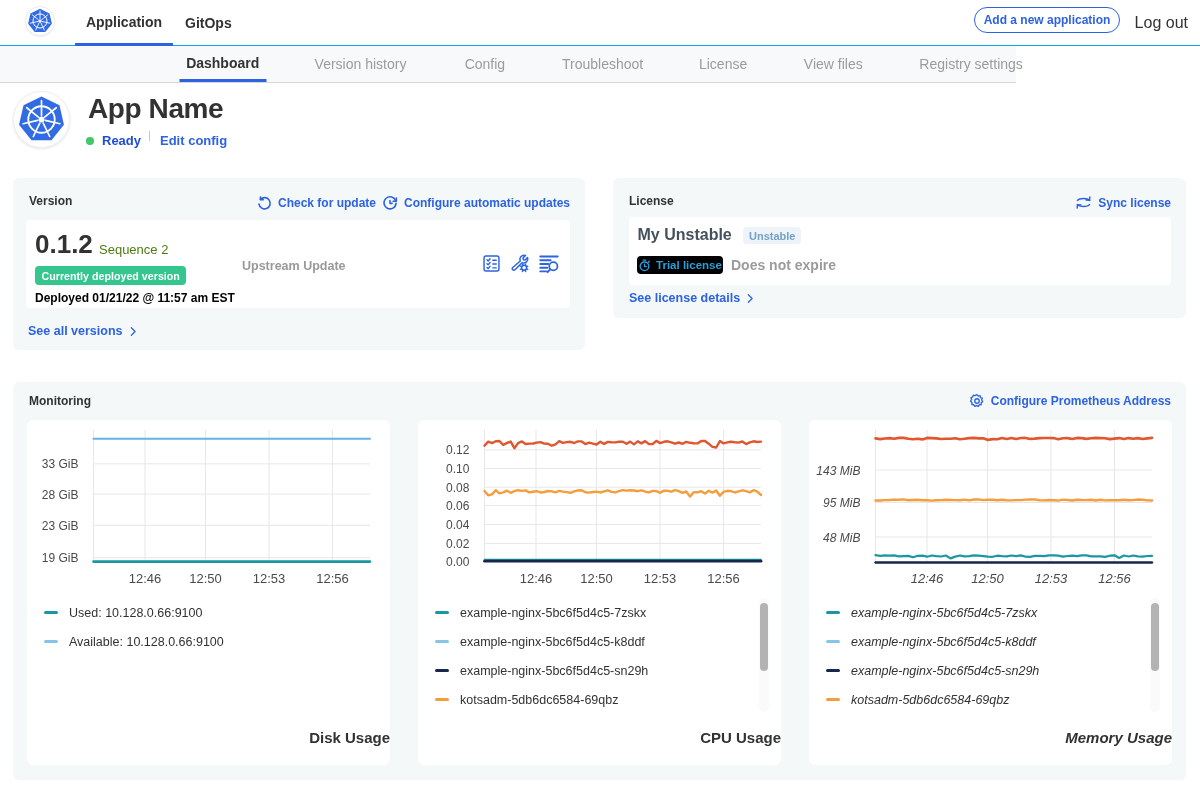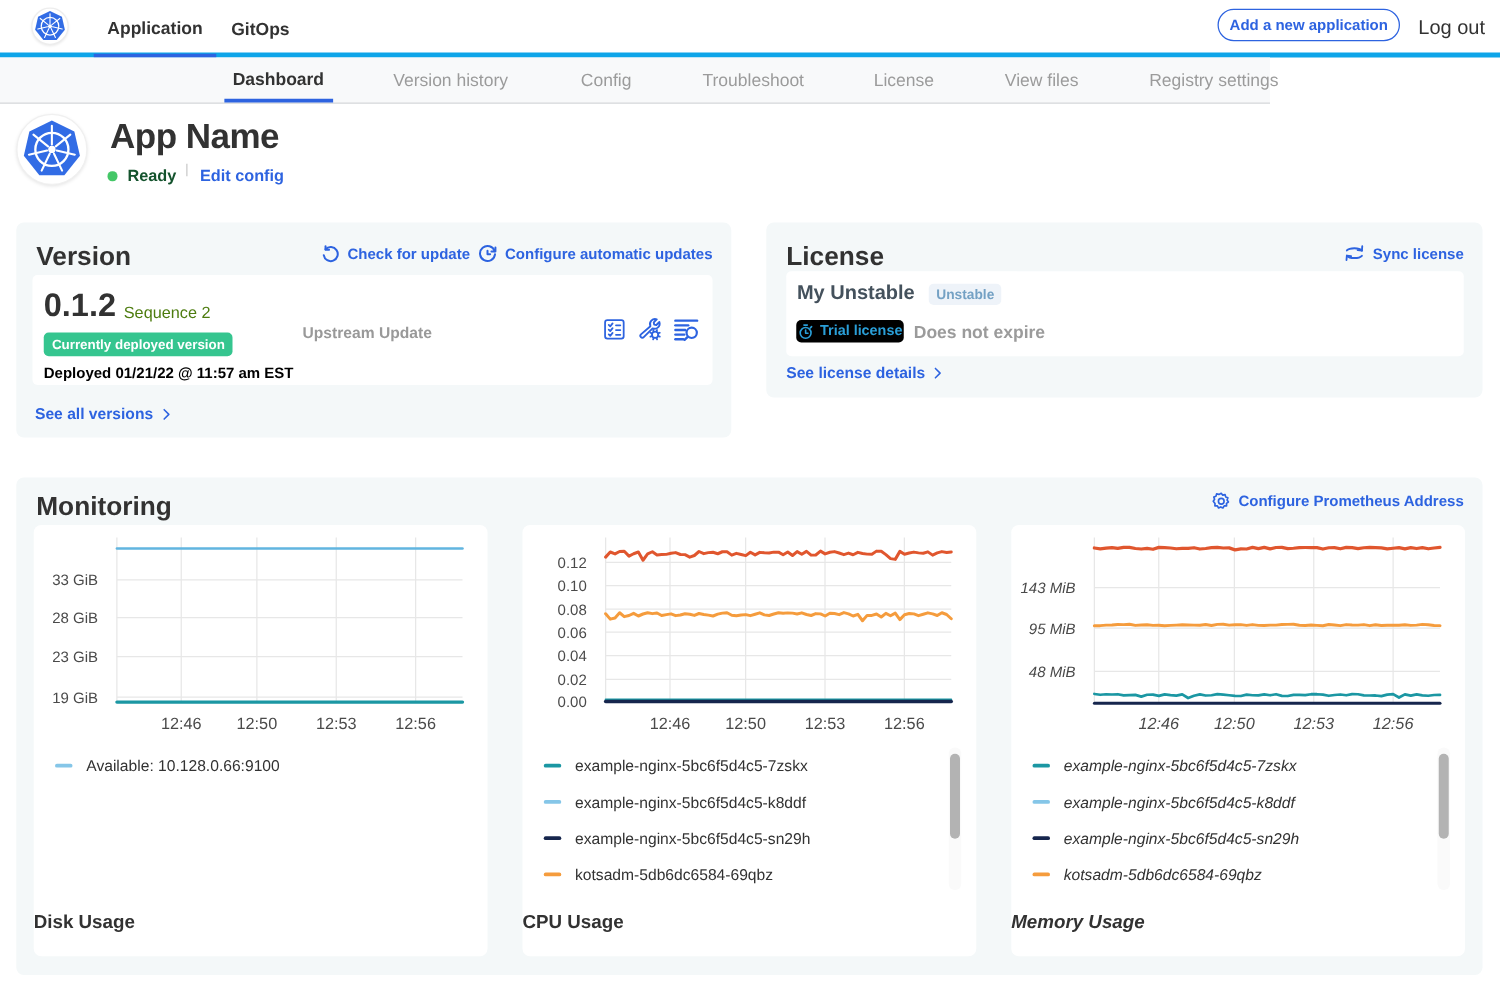--- a/index.html
+++ b/index.html
@@ -1,51 +1,51 @@
 <!DOCTYPE html>
 <html><head><meta charset="utf-8"><title>App Name</title>
 <style>
 * { margin:0; padding:0; box-sizing:border-box; }
 html,body { width:1200px; background:#fff; font-family:"Liberation Sans",sans-serif; }
 body { position:relative; height:796px; overflow:hidden; }
 .blue { color:#2d63e0; }
 
-.topnav { position:absolute; left:0; top:0; width:1200px; height:46px; background:#fff; border-bottom:4px solid #0ea5e9; }
+.topnav { position:absolute; left:0; top:0; width:1200px; height:46px; background:#fff; border-bottom:1px solid #0ea5e9; }
 .navlogo { position:absolute; left:25px; top:6px; width:30px; height:30px; background:#fff; border:1px solid #ededed; border-radius:50%; box-shadow:0 1px 2px rgba(0,0,0,.08); display:flex; align-items:center; justify-content:center; }
 .toptab { position:absolute; top:0; height:46px; display:flex; align-items:center; font-size:14px; font-weight:700; color:#323232; }
 .toptab.application { left:75px; width:98px; justify-content:center; border-bottom:3px solid #2d63e0; }
 .toptab.gitops { left:185px; }
 .addapp { position:absolute; left:974px; top:7px; width:146px; height:26px; border:1px solid #2d63e0; border-radius:13px; color:#2d63e0; font-size:12px; font-weight:700; display:flex; align-items:center; justify-content:center; background:#fff; }
 .logout { position:absolute; right:12px; top:0; height:45px; display:flex; align-items:center; font-size:16px; font-weight:500; color:#323232; }
 
 .subnav { position:absolute; left:0; top:46px; width:1016px; height:37px; background:#f8f9fa; border-bottom:1px solid #d5d8da; }
 .subitem { position:absolute; top:0; height:36px; display:flex; align-items:center; justify-content:center; font-size:14px; font-weight:500; color:#9b9b9b; transform:translateX(-50%); }
 .subitem.active { color:#323232; font-weight:700; border-bottom:3px solid #2d63e0; }
 
 .applogo { position:absolute; left:13px; top:91px; width:57px; height:57px; background:#fff; border:1px solid #f0f0f0; border-radius:50%; box-shadow:0 1px 3px rgba(0,0,0,.1); display:flex; align-items:center; justify-content:center; }
 .appname { position:absolute; left:88px; top:95px; font-size:28px; font-weight:700; color:#323232; letter-spacing:-0.4px; line-height:1; }
 .dot { position:absolute; left:86px; top:137px; width:7.5px; height:7.5px; border-radius:50%; background:#44c767; }
-.ready { position:absolute; left:102px; top:134px; font-size:13px; font-weight:700; color:#14532d; line-height:1; }
+.ready { position:absolute; left:102px; top:134px; font-size:13px; font-weight:700; color:#1d4ed8; line-height:1; }
 .vsep { position:absolute; left:149px; top:131px; width:1px; height:10px; background:#c9c9c9; }
 .editcfg { position:absolute; left:160px; top:134px; font-size:13px; font-weight:700; color:#2d63e0; line-height:1; }
 
 .card { position:absolute; background:#f4f8f9; border-radius:6px; }
-.cardhead { position:absolute; font-size:21px; font-weight:700; color:#323232; line-height:1; }
+.cardhead { position:absolute; font-size:12px; font-weight:700; color:#323232; line-height:1; }
 .hlink { position:absolute; display:flex; align-items:center; font-size:12px; font-weight:700; color:#2d63e0; line-height:1; }
 .hlink svg { margin-right:6px; }
 .innerbox { position:absolute; background:#fff; border-radius:4px; }
 .seelink { position:absolute; display:flex; align-items:center; font-size:12.5px; font-weight:700; color:#2d63e0; line-height:1; }
 .seelink svg { margin-left:5px; margin-top:1px; }
 .chartcard { position:absolute; top:38px; width:363px; height:345px; background:#fff; border-radius:6px; }
 .legend { position:absolute; left:0; top:178px; width:340px; }
 .legend-sb { position:absolute; left:341px; top:178px; width:10px; height:114px; background:#fafafa; border-radius:5px; }
 .legend-sb .thumb { position:absolute; left:1px; top:5px; width:8px; height:68px; background:#b3b3b3; border-radius:4px; }
 .litem { display:flex; align-items:center; height:29px; padding-left:17px; font-size:12.5px; color:#323232; }
 .dash { width:14px; height:3px; border-radius:2px; margin-right:11px; flex:none; }
-.charttitle { position:absolute; left:0; top:309px; width:363px; text-align:left; font-size:15px; font-weight:700; color:#323232; line-height:1.15; }
+.charttitle { position:absolute; left:0; top:309px; width:363px; text-align:right; font-size:15px; font-weight:700; color:#323232; line-height:1.15; }
 </style></head><body>
 <div class="topnav">
   <div class="navlogo">
       <svg width="26" height="26" viewBox="0 0 100 100" style="display:block">
         <polygon points="50.0,3.0 86.7,20.7 95.8,60.5 70.4,92.3 29.6,92.3 4.2,60.5 13.3,20.7" fill="#326ce5"></polygon>
         <circle cx="50" cy="50" r="27" fill="none" stroke="#fff" stroke-width="3.8"></circle>
         <line x1="50.0" y1="42.0" x2="50.0" y2="11.5" stroke="#fff" stroke-width="3.4" stroke-linecap="round"></line>
         <line x1="56.3" y1="45.0" x2="80.1" y2="26.0" stroke="#fff" stroke-width="3.4" stroke-linecap="round"></line>
         <line x1="57.8" y1="51.8" x2="87.5" y2="58.6" stroke="#fff" stroke-width="3.4" stroke-linecap="round"></line>
         <line x1="53.5" y1="57.2" x2="66.7" y2="84.7" stroke="#fff" stroke-width="3.4" stroke-linecap="round"></line>
@@ -201,20 +201,21 @@
           <text x="51.4" y="142.1" text-anchor="end" font-family="Liberation Sans, sans-serif" font-size="12" fill="#4a4a4a">19 GiB</text>
           <text x="118" y="163.4" text-anchor="middle" font-family="Liberation Sans, sans-serif" font-size="13" fill="#4a4a4a">12:46</text>
           <text x="178.5" y="163.4" text-anchor="middle" font-family="Liberation Sans, sans-serif" font-size="13" fill="#4a4a4a">12:50</text>
           <text x="242" y="163.4" text-anchor="middle" font-family="Liberation Sans, sans-serif" font-size="13" fill="#4a4a4a">12:53</text>
           <text x="305.5" y="163.4" text-anchor="middle" font-family="Liberation Sans, sans-serif" font-size="13" fill="#4a4a4a">12:56</text>
           <path d="M66.5,18.8 L343.0,18.8" fill="none" stroke="#61b5e0" stroke-width="2" stroke-linejoin="round" stroke-linecap="round"></path>
           <path d="M66.5,141.6 L343.0,141.6" fill="none" stroke="#1b97a3" stroke-width="2.6" stroke-linejoin="round" stroke-linecap="round"></path>
         </svg>
       </div>
 <div class="legend">
+        <div class="litem"><span class="dash" style="background:#1b97a3"></span>Used: 10.128.0.66:9100</div>
         <div class="litem"><span class="dash" style="background:#85c6e8"></span>Available: 10.128.0.66:9100</div>
       </div>
 <div class="charttitle">Disk Usage</div>
 </div>
 <div class="chartcard" style="left:405px;">
 <div style="position:absolute;left:0;top:0;">
         <svg width="363" height="172" viewBox="0 0 363 172" style="display:block">
           <line x1="66.5" y1="29.9" x2="343.0" y2="29.9" stroke="#e7e7e7" stroke-width="1"></line>
           <line x1="66.5" y1="48.4" x2="343.0" y2="48.4" stroke="#e7e7e7" stroke-width="1"></line>
           <line x1="66.5" y1="67.2" x2="343.0" y2="67.2" stroke="#e7e7e7" stroke-width="1"></line>

